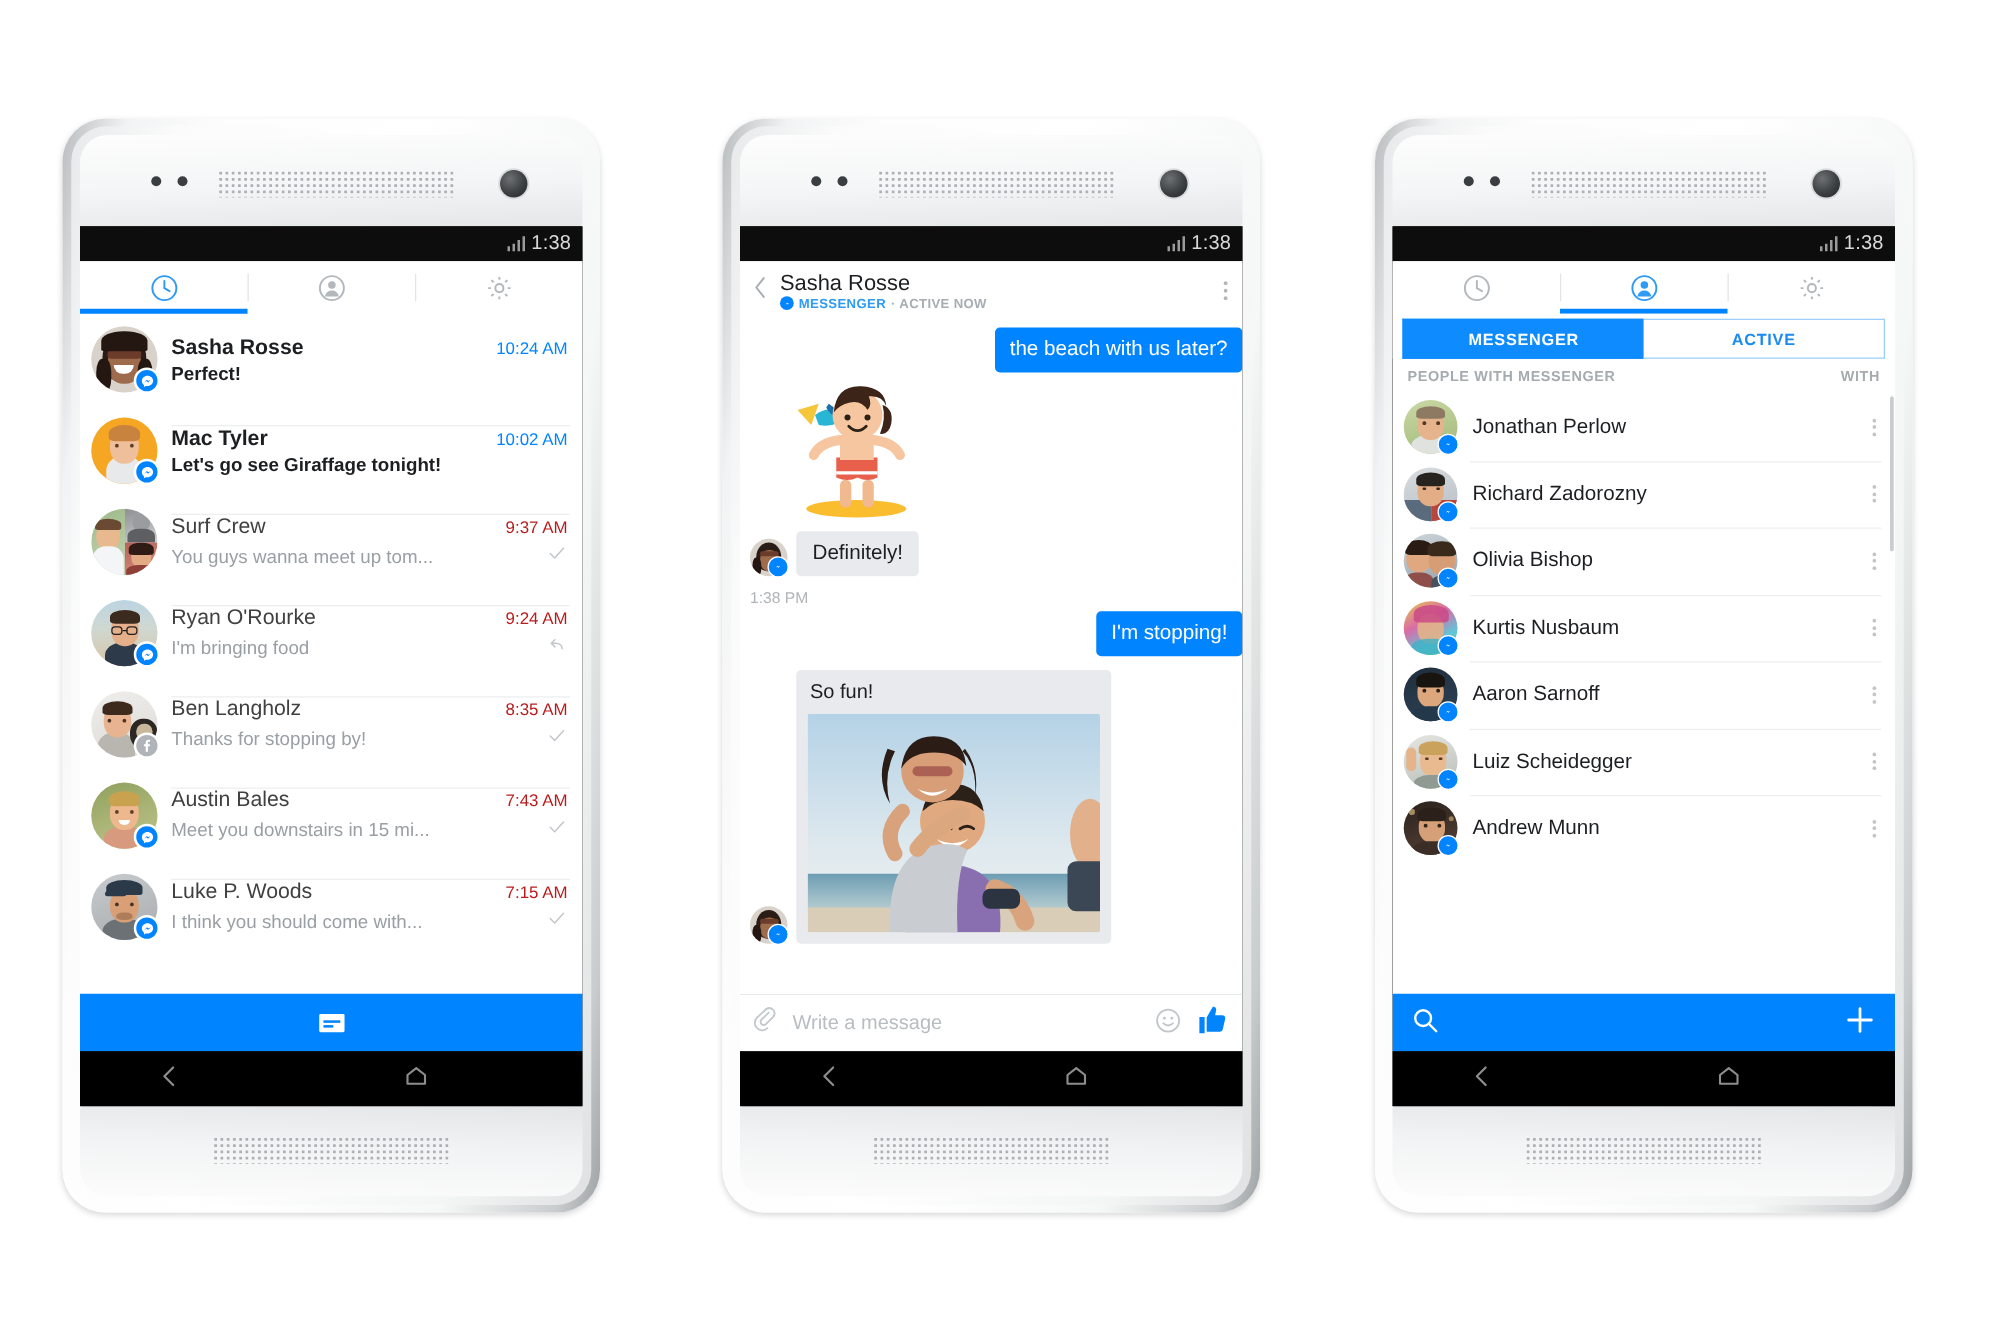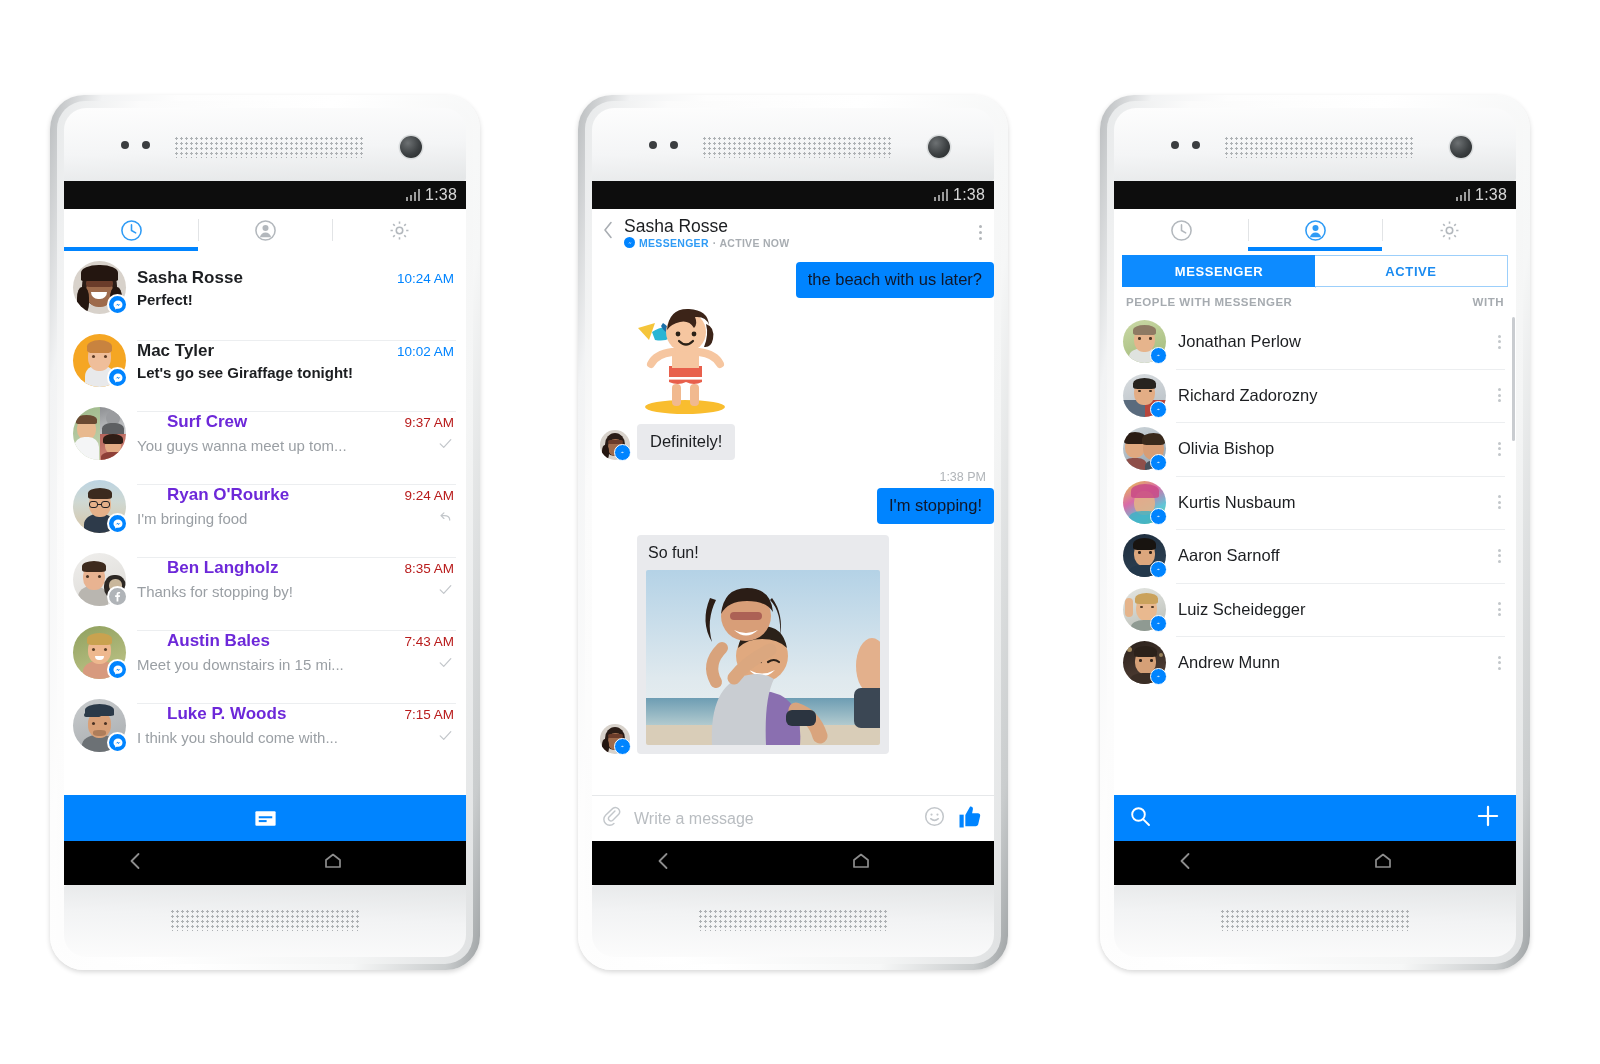--- a/index.html
+++ b/index.html
@@ -96,21 +96,21 @@
 
   
   .convlist { flex: 1; background: #fff; overflow: hidden; }
   .conv { display: flex; align-items: center; height: 73px; padding: 0 10px 0 9px; position: relative; }
   .conv .txt { flex: 1; margin-left: 11px; min-width: 0; position: relative; padding-right: 2px; }
   .conv + .conv .txt::before {
     content:''; position: absolute; left: 0; right: 0; top: -0.5px; height: 1px; background: #eceef0;
   }
   .conv-top { display: flex; align-items: baseline; justify-content: space-between; gap: 8px; }
   .conv-name { font-size: 17px; font-weight: bold; color: #1c1e21; white-space: nowrap; }
-  .conv-name.read { font-weight: bold; color: #6d28d9; margin-left: 30px; }
+  .conv-name.read { font-weight: normal; color: #404040; }
   .conv-time { font-size: 13.5px; color: #0084ff; white-space: nowrap; flex: none; }
   .conv-time.read { color: #b91c1c; }
   .conv-bot { display: flex; align-items: center; justify-content: space-between; gap: 8px; margin-top: 3px; }
   .conv-snip { font-size: 15px; font-weight: bold; color: #1c1e21; white-space: nowrap; overflow: hidden; text-overflow: ellipsis; }
   .conv-snip.read { font-weight: normal; color: #9a9fa4; }
   .conv-stat { flex: none; color: #b8bcc0; }
 
   
   .av { position: relative; width: 53px; height: 53px; flex: none; }
   .av .pic { width: 53px; height: 53px; border-radius: 50%; overflow: hidden; position: relative; }
@@ -130,30 +130,30 @@
   .chathead { height: 46px; background: #fff; display: flex; align-items: center; padding: 0 8px 0 4px; flex: none; position: relative; }
   .chathead .who { flex: 1; margin-left: 4px; }
   .chat-name { font-size: 17.5px; color: #1c1e21; line-height: 20px; }
   .chat-sub { display: flex; align-items: center; gap: 4px; margin-top: 1px; }
   .chat-sub .dot { width: 11px; height: 11px; border-radius: 50%; background: #0084ff; display: flex; align-items: center; justify-content: center; flex: none; }
   .chat-sub .m { font-size: 10.5px; font-weight: bold; color: #2f9bf5; letter-spacing: .3px; }
   .chat-sub .a { font-size: 10.5px; font-weight: bold; color: #a8adb2; letter-spacing: .3px; }
 
   .thread { flex: 1; background: #fff; position: relative; overflow: hidden; padding: 0 8px; }
   .bub-out {
-    background: #0084ff; color: #0f172a; font-size: 16.5px;
+    background: #0084ff; color: #ffffff; font-size: 16.5px;
     padding: 8px 12px 9px; border-radius: 4px; display: inline-block; max-width: 84%;
   }
   .row-out { display: flex; justify-content: flex-end; margin-top: 7px; margin-right: -8px; }
   .row-in { display: flex; align-items: flex-end; gap: 7px; margin-top: 9px; }
   .bub-in {
     background: #e9eaed; color: #1c1e21; font-size: 16.5px;
     padding: 8px 13px 9px; border-radius: 4px; display: inline-block; max-width: 78%;
   }
-  .tstamp { text-align: right; font-size: 12.5px; color: #b0b4b8; margin: 10px 0 1px; }
+  .tstamp { text-align: left; font-size: 12.5px; color: #b0b4b8; margin: 10px 0 1px; }
   .photo-card { background: #e9eaed; border-radius: 4px; padding: 9px 9px 9px; max-width: 252px; }
   .photo-cap { font-size: 16px; color: #1c1e21; margin-bottom: 8px; padding-left: 2px; }
   .photo-img { width: 234px; height: 175px; border-radius: 2px; overflow: hidden; position: relative; }
 
   .inputbar { height: 46px; background: #fff; border-top: 1px solid #e6e8ea; display: flex; align-items: center; padding: 0 10px; gap: 10px; flex: none; }
   .inputbar .ph { flex: 1; font-size: 16px; color: #b9bdc1; }
 
   
   .segbar { height: 36px; display: flex; background: #fff; padding: 4px 8px 0; flex: none; position: relative; }
   .seg {

